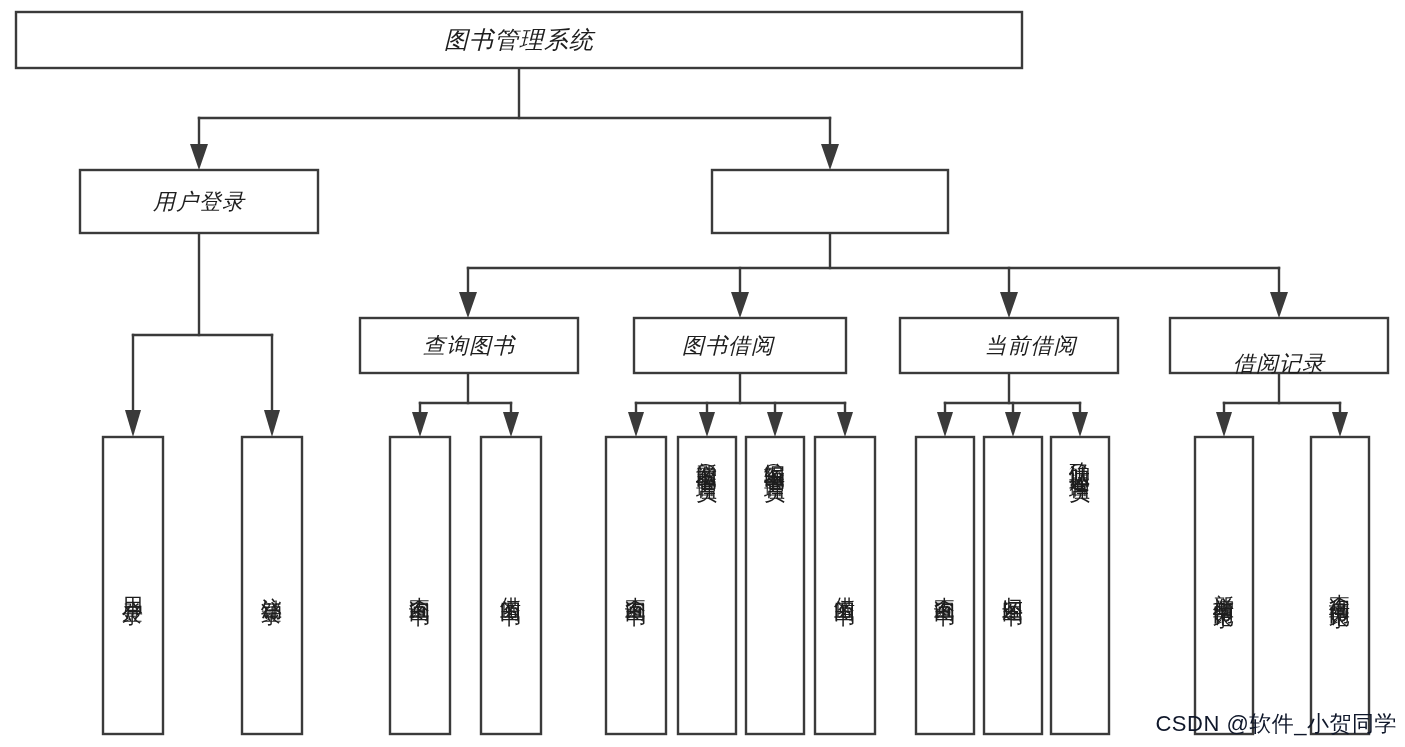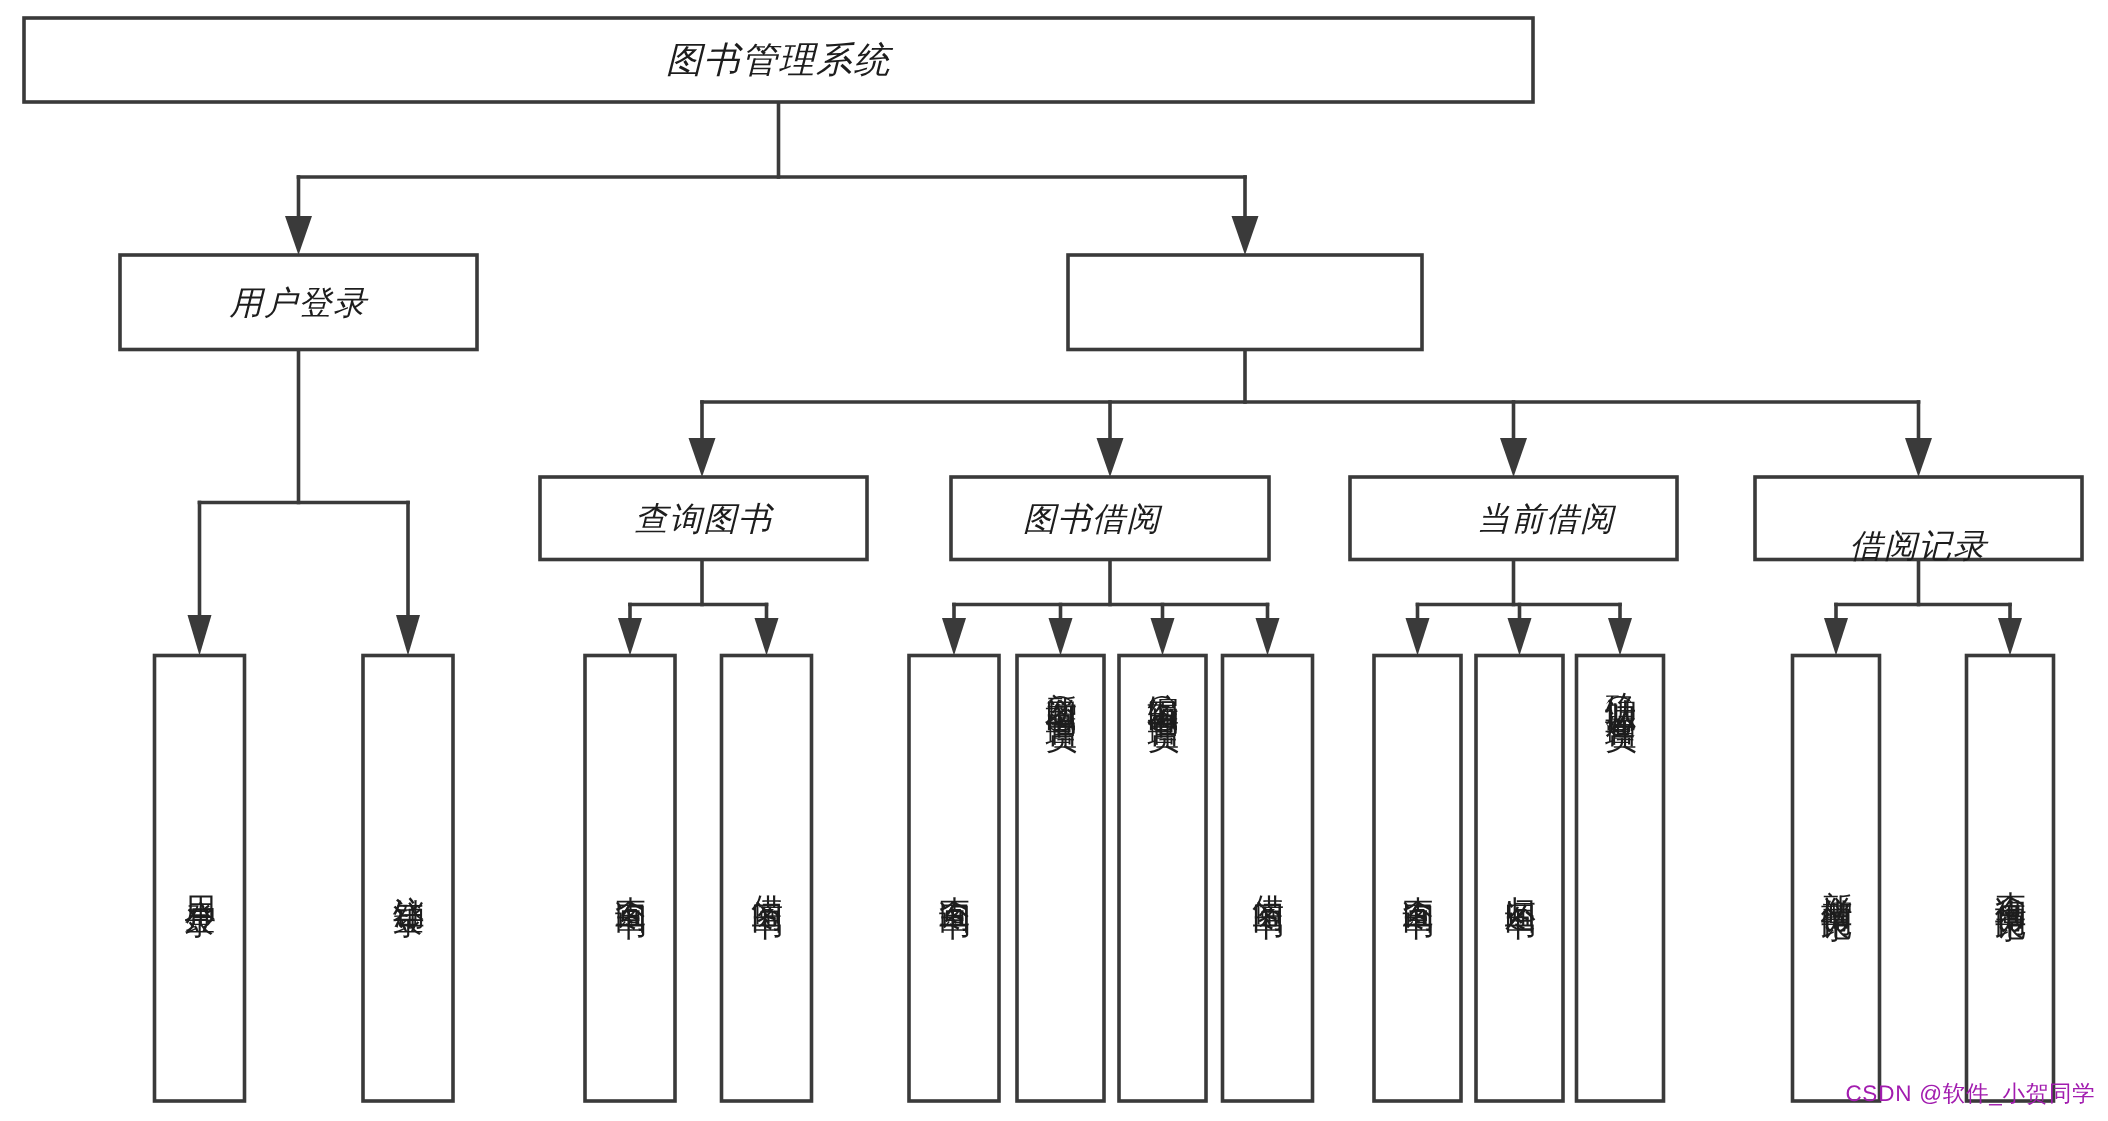--- a/index.html
+++ b/index.html
@@ -68,22 +68,22 @@
     color: #1d1d1d;
     letter-spacing: 1px;
     pointer-events: none;
     font-style: italic;
   }
   #watermark {
     position: absolute;
     right: 8px;
     bottom: 8px;
     font-family: "Liberation Sans", "DejaVu Sans", sans-serif;
-    font-size: 15px;
-    color: #a21caf;
+    font-size: 22px;
+    color: #0f172a;
     letter-spacing: 0.5px;
     white-space: nowrap;
   }
 </style>
 </head>
 <body>
 
 <div id="diagram-root">
 
   <svg id="flow-svg" viewBox="0 0 1405 747">

